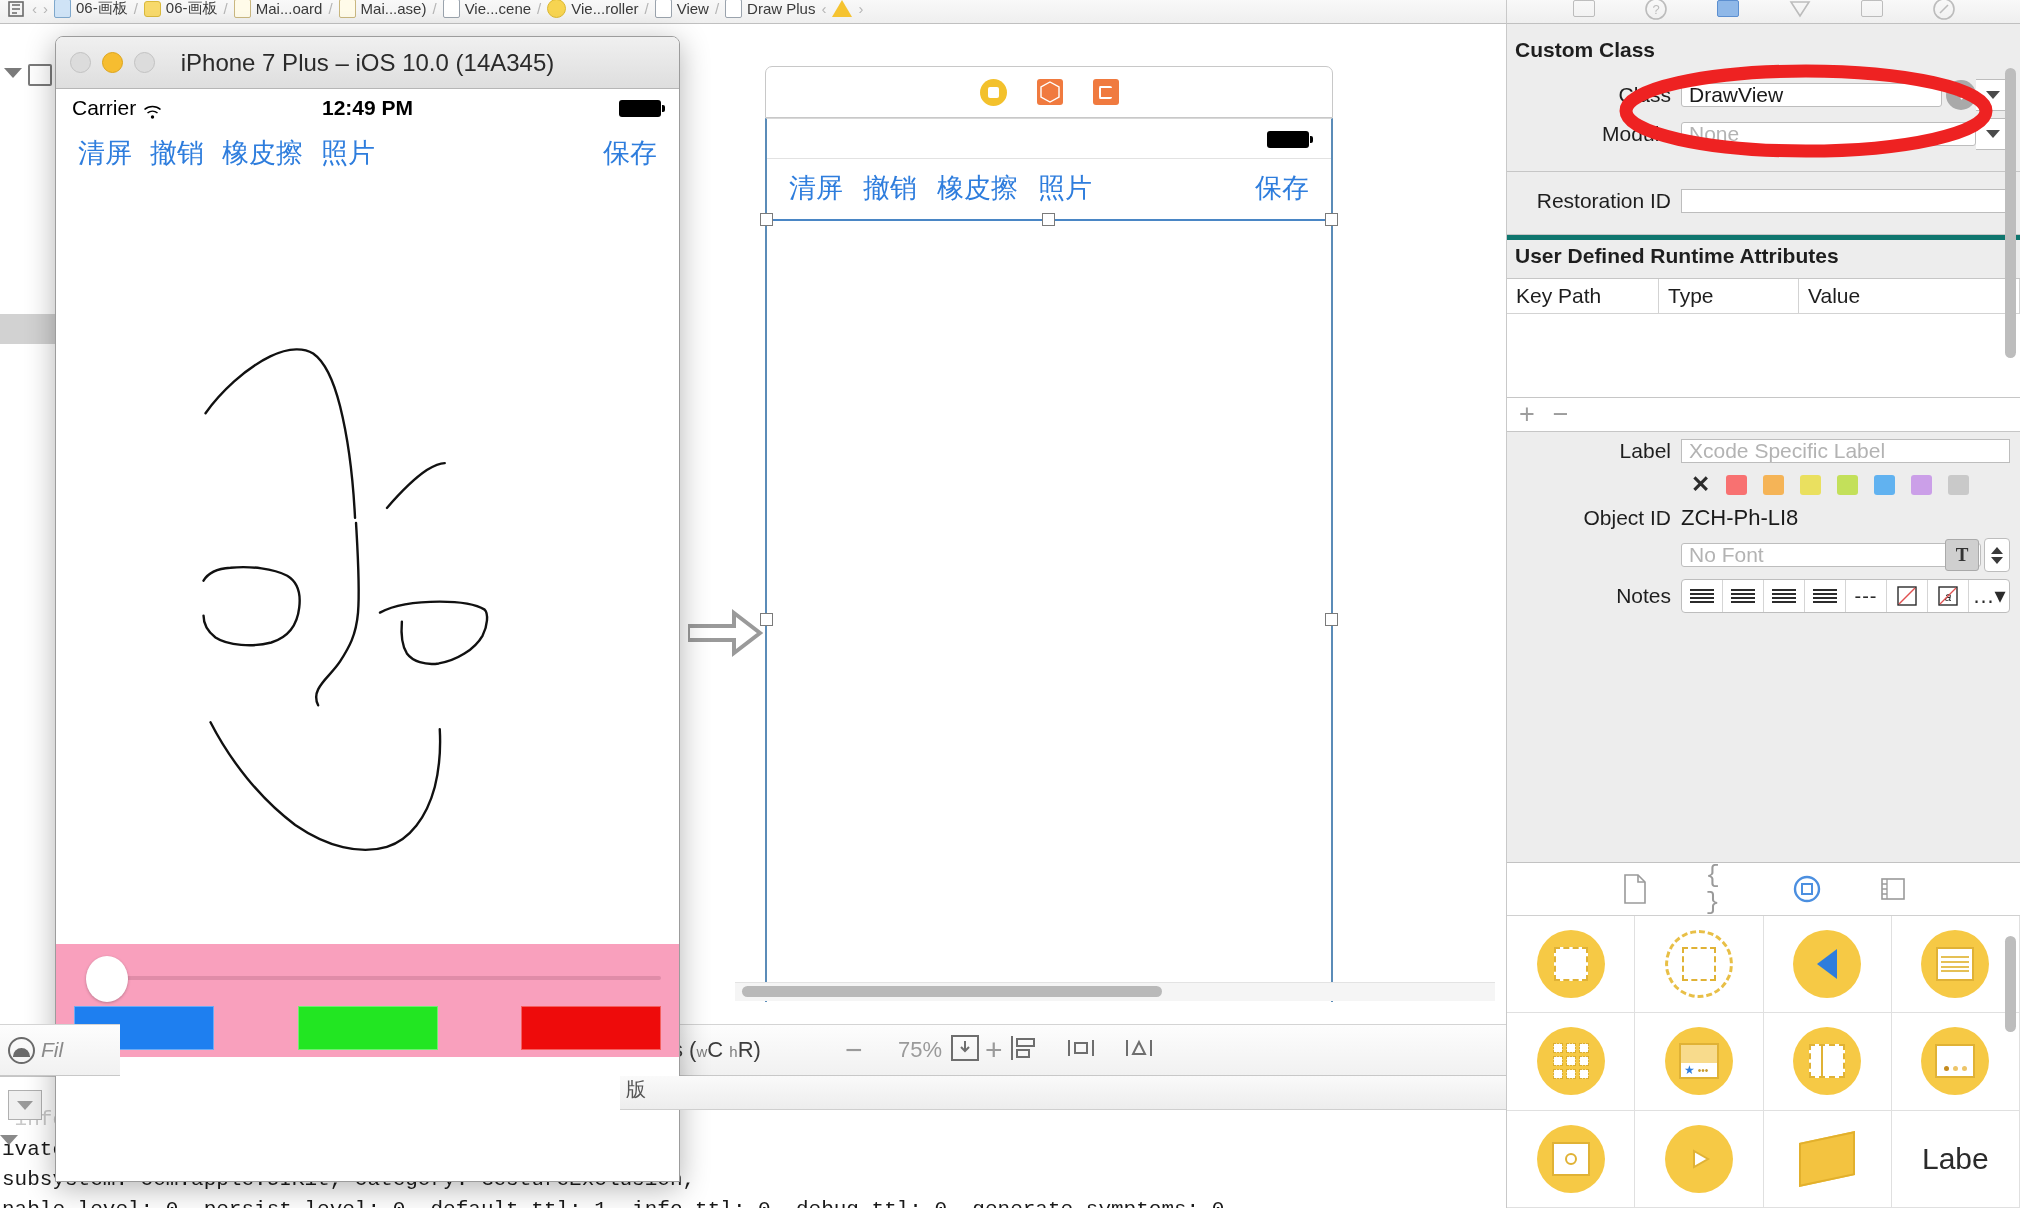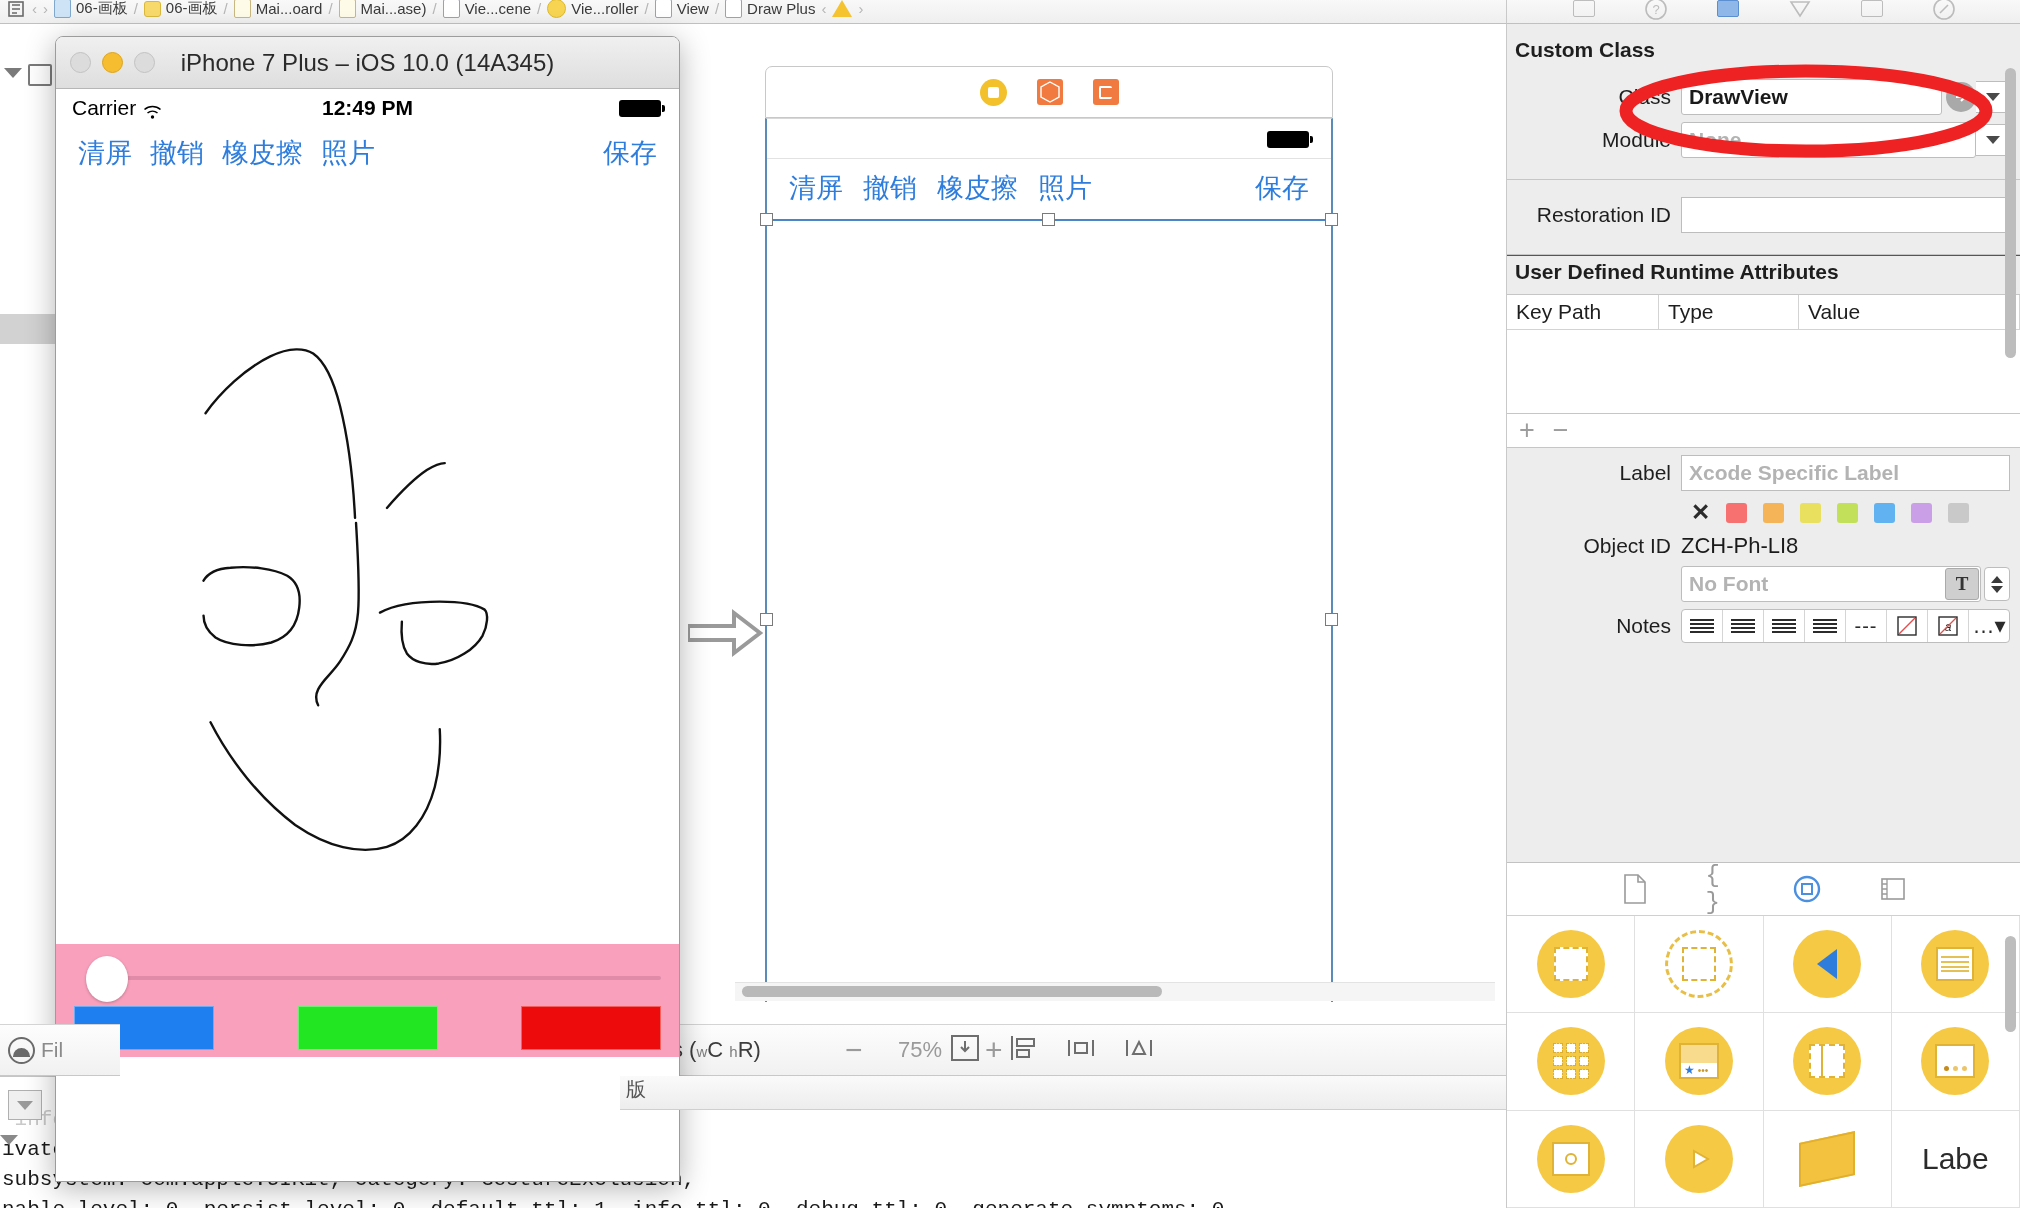--- a/index.html
+++ b/index.html
@@ -94,21 +94,21 @@
   .dev-text .sm { font-size: 15px; color:#7d7d7d;}
   .zoom-minus { position:absolute; left: 845px; font-size: 30px; color:#9a9a9a;}
   .zoom-pct { position:absolute; left: 898px; font-size: 22px; color:#9a9a9a;}
   .zoom-plus { position:absolute; left: 985px; font-size: 30px; color:#9a9a9a;}
   .ctb-icons { position:absolute; right: 352px; display:flex; gap: 28px; }
 
   
   .filter-bar {
     position: absolute; left: 0; top: 1024px; width: 120px; height: 52px;
     background: linear-gradient(#fdfdfd,#f1f1f1); border-top: 1px solid #d4d4d4; border-bottom: 1px solid #c8c8c8;
-    display:flex;align-items:center;gap:6px;padding-left:8px; z-index: 3;
+    display:flex;align-items:center;gap:6px;padding-left:8px; z-index: 3; font-style: italic;
   }
   .filter-circle { width: 27px;height:27px;border-radius:50%;border:2px solid #6a6a6a;display:flex;align-items:flex-end;justify-content:center;overflow:hidden;}
   .filter-circle i { width:17px;height:9px;background:#6a6a6a;border-radius:9px 9px 0 0;margin-bottom:5px;display:block;}
   .filter-text { font-size: 21px; color: #8a8a8a;}
 
   
   .navbox { position:absolute; left: 8px; top: 1090px; width: 34px; height: 30px; border:1px solid #b0b0b0; background:#f0f0f0; display:flex;align-items:center;justify-content:center;}
   .navbox i { width:0;height:0;border-left:8px solid transparent;border-right:8px solid transparent;border-top:9px solid #9a9a9a;display:block;}
   .top-left-tri { position:absolute; left: 4px; top: 44px; width:0;height:0;border-left:9px solid transparent;border-right:9px solid transparent;border-top:10px solid #7a7a7a;}
   .top-left-icon { position:absolute; left: 28px; top: 40px; width: 24px; height: 22px; border:2px solid #7a7a7a; border-radius:2px;}
@@ -136,22 +136,22 @@
   
   .inspector {
     position: absolute; right: 0; top: 24px; width: 514px; height: 1184px;
     background: #ededed; border-left: 1px solid #c9c9c9; overflow: hidden;
   }
   .insp-section { border-bottom: 1px solid #c6c6c6; padding: 10px 0 14px; }
   .insp-h { font-size: 21px; font-weight: bold; color: #1e1e1e; padding: 4px 0 10px 8px;}
   .row { display: flex; align-items: center; margin: 7px 0; padding-right: 10px;}
   .lbl { width: 174px; text-align: right; padding-right: 10px; font-size: 21px; color: #1e1e1e; flex: 0 0 auto;}
   .fld {
-    flex: 1 1 auto; height: 36px; background: #fff; border: 1px solid #bdbdbd; border-radius: 3px;
-    font-size: 21px; color: #1a1a1a; display: flex; align-items: center; padding: 0 7px; font-weight: bold;
+    flex: 1 1 auto; height: 24px; background: #fff; border: 1px solid #bdbdbd; border-radius: 3px;
+    font-size: 21px; color: #1a1a1a; display: flex; align-items: center; padding: 0 7px;
   }
   .fld.ph { color: #b3b3b3; }
   .fld.flat { border-radius: 0; }
   .combo-arrow { width: 34px; height: 32px; background:#fff; border:1px solid #bdbdbd; border-left:none; border-radius:0 3px 3px 0; display:flex;align-items:center;justify-content:center; flex:0 0 auto;}
   .chev { width:0;height:0;border-left:7px solid transparent;border-right:7px solid transparent;border-top:8px solid #4a4a4a;}
   .goarrow { width: 30px; height:30px; border-radius:50%; background:#a9a9a9; display:flex;align-items:center;justify-content:center;color:#fff;font-size:18px;flex:0 0 auto;margin-left:4px;}
 
   
   .udra-head { display:flex; background:#fff; border-top:1px solid #c6c6c6; border-bottom:1px solid #d3d3d3; }
   .udra-head div { font-size: 21px; color:#1e1e1e; padding: 5px 9px; border-right: 1px solid #d3d3d3;}
@@ -466,21 +466,21 @@
     </div>
 
     <div class="insp-section">
       <div class="row">
         <div class="lbl">Restoration ID</div>
         <div class="fld flat"></div>
       </div>
     </div>
 
     <div>
-      <div class="insp-h" style="border-top:1px solid #0f766e;">User Defined Runtime Attributes</div>
+      <div class="insp-h" style="border-top:5px solid #0f766e;">User Defined Runtime Attributes</div>
       <div class="udra-head">
         <div style="width:152px;">Key Path</div>
         <div style="width:140px;">Type</div>
         <div style="flex:1;">Value</div>
       </div>
       <div class="udra-body"></div>
       <div class="udra-tools">
         <span>+</span>
         <span>−</span>
       </div>

